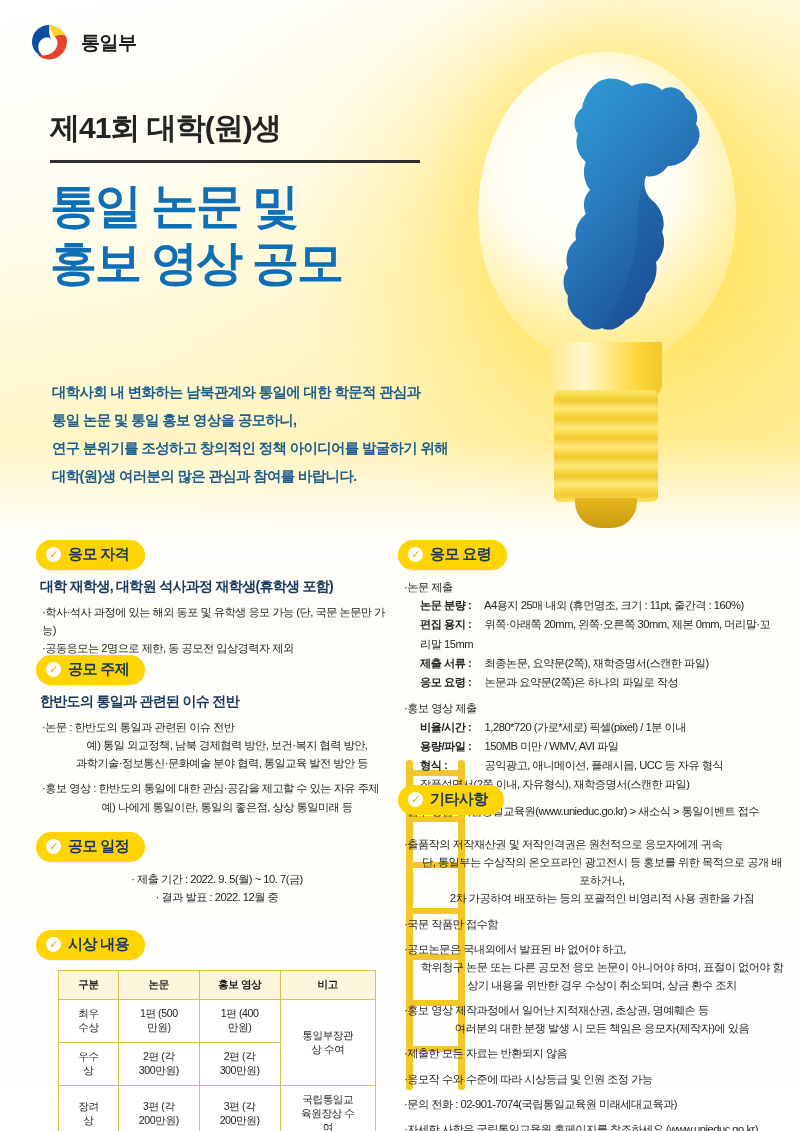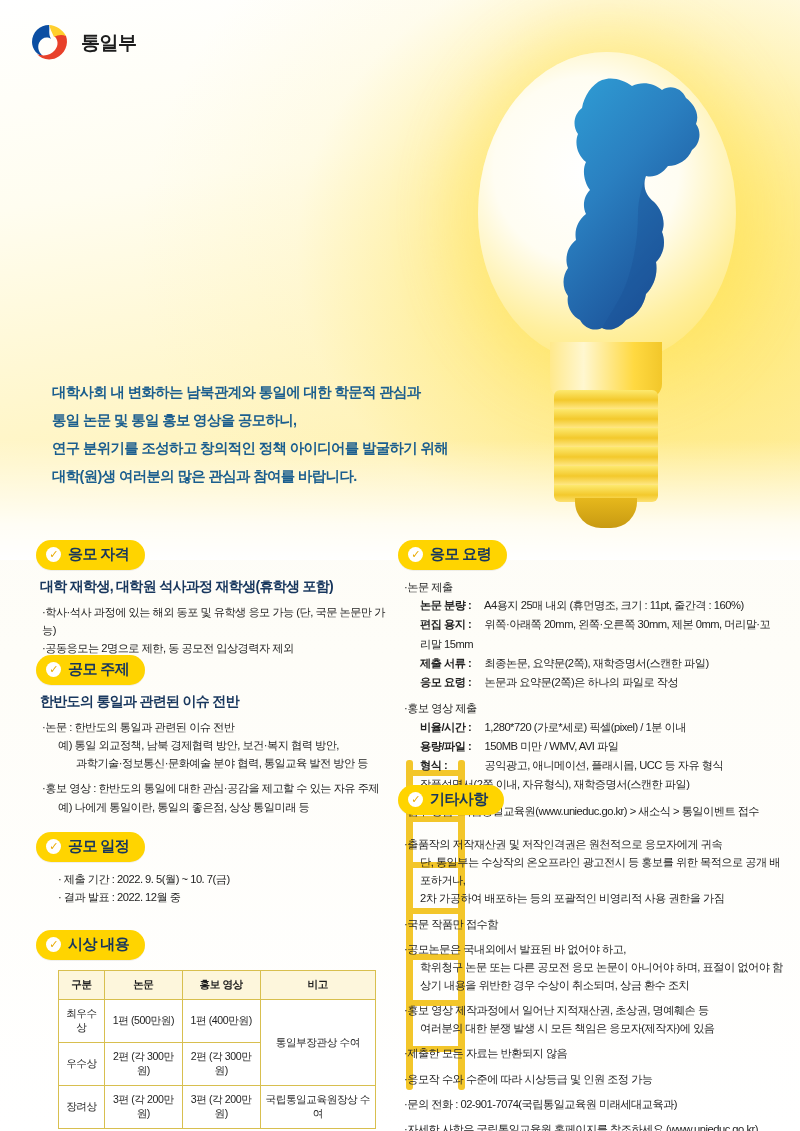--- a/index.html
+++ b/index.html
@@ -108,41 +108,41 @@
   .block { position:absolute; }
   .b-title { margin-bottom:8px; }
   .b-sub {
     font-size:14px; font-weight:bold; color:#17365d; letter-spacing:-0.7px;
     margin: 2px 0 7px 4px;
   }
   .line {
     font-size:11.2px; color:#232323; letter-spacing:-0.5px; line-height:1.62;
     margin-left:6px;
   }
-  .line.ind { margin-left:22px; }
+  .line.ind { margin-left:22px;text-align:center; }
   .line.ind2 { margin-left:40px; }
   .gap { height:7px; }
 
   
   #blk-qual { left:36px; top:540px; width:350px; }
   #blk-topic { left:36px; top:655px; width:360px; }
   #blk-sched { left:36px; top:832px; width:340px; }
   #blk-award { left:36px; top:930px; width:350px; }
 
   
   #blk-req  { left:398px; top:540px; width:378px; }
   #blk-etc  { left:364px; top:785px; width:420px; }
 
   
   table.award {
     border-collapse:collapse; margin:10px 0 0 22px; width:318px;
     font-size:10.6px; color:#1d1d1d;
   }
   table.award th, table.award td {
-    border:1px solid #d8bf4f; padding:7px 3px; text-align:center; letter-spacing:-0.4px;
+    border:1px solid #d8bf4f; padding:7px 17px; text-align:center; letter-spacing:-0.4px;
   }
   table.award th { background:#fdf6dc; font-weight:bold; }
   table.award td { background:#ffffff; }
 
   .kv { font-size:11.2px; color:#232323; letter-spacing:-0.5px; line-height:1.72; margin-left:22px; }
   .kv b { display:inline-block; min-width:62px; font-weight:bold; }
 </style>
 </head>
 <body>
 
@@ -191,20 +191,28 @@
 
   <div class="logo-row">
     <svg class="logo-mark" viewBox="0 0 46 42">
       <path d="M23 3 C14 3 6 10 6 20 C6 27 11 33 18 35 C13 31 11 26 13 21 C15 16 21 14 25 17 C22 12 24 6 23 3Z" fill="#0b4ea2"></path>
       <path d="M40 14 C43 22 39 32 30 36 C23 39 15 37 11 32 C18 35 25 33 29 28 C33 23 32 17 28 14 C33 12 38 12 40 14Z" fill="#e8402a"></path>
       <path d="M23 3 C30 3 37 8 40 14 C36 12 31 13 28 15 C26 11 24 6 23 3Z" fill="#ffcf2e"></path>
     </svg>
     <span class="logo-text">통일부</span>
   </div>
 
+  <div class="headline">
+    <div class="h-pre">제41회  대학(원)생</div>
+    <div class="h-rule"></div>
+    <div class="h-main">
+      <div>통일 논문 및</div>
+      <div>홍보 영상 공모</div>
+    </div>
+  </div>
 
   <div class="intro">
     <div>대학사회 내 변화하는 남북관계와 통일에 대한 학문적 관심과</div>
     <div>통일 논문 및 통일 홍보 영상을 공모하니,</div>
     <div>연구 분위기를 조성하고 창의적인 정책 아이디어를 발굴하기 위해</div>
     <div>대학(원)생 여러분의 많은 관심과 참여를 바랍니다.</div>
   </div>
 
   <div class="block" id="blk-qual">
     <div class="b-title">

